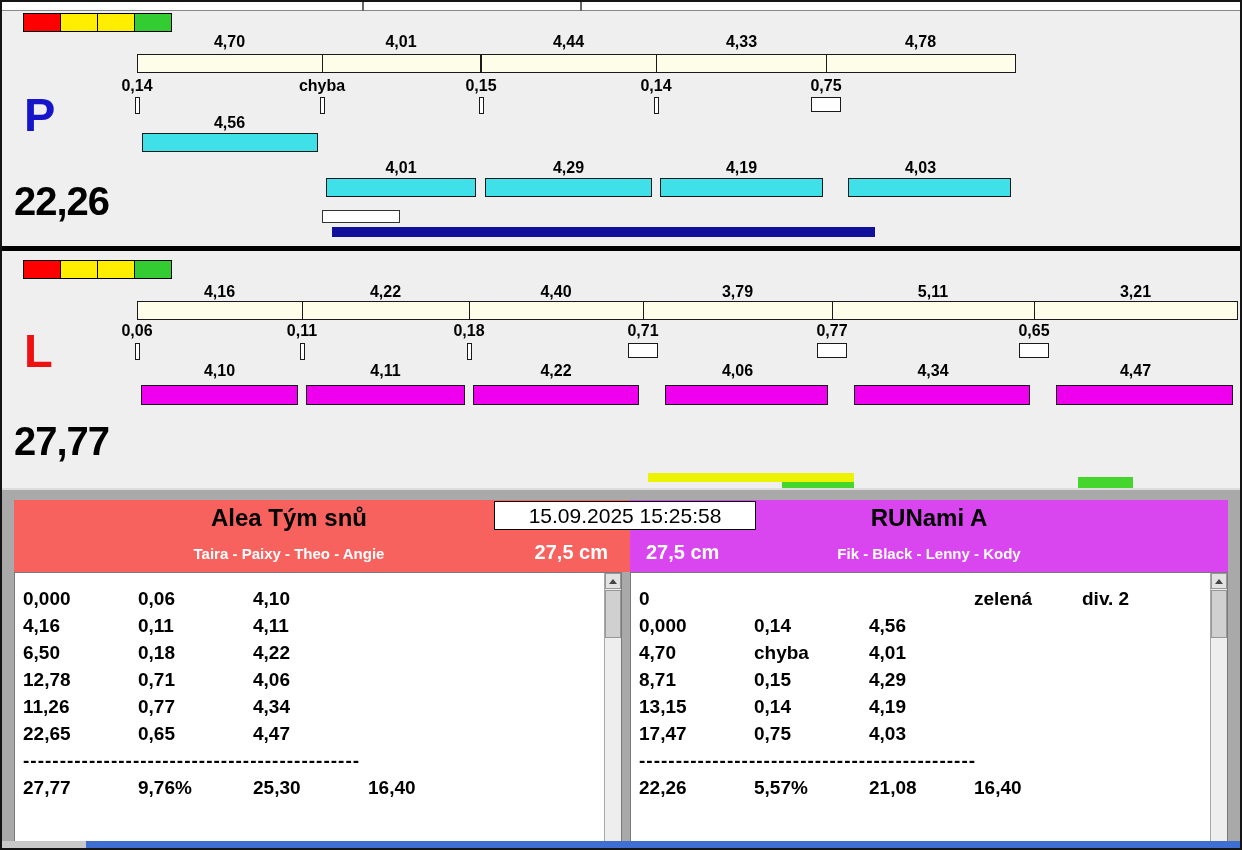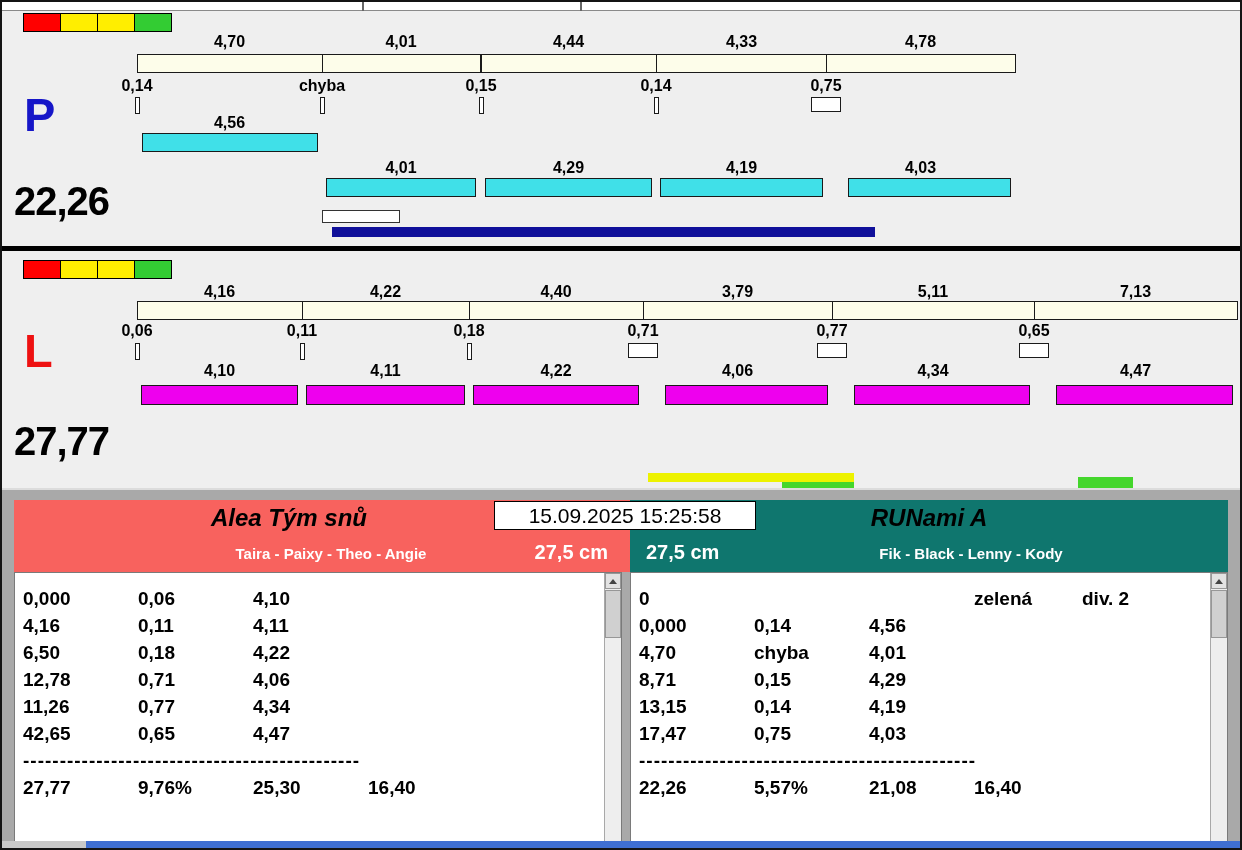--- a/index.html
+++ b/index.html
@@ -36,22 +36,22 @@
   .marker-box  { position:absolute; background:#fff; border:1px solid #1a1a1a; }
   .dog-bar     { position:absolute; border:1px solid #1a1a1a; }
   .under-bar   { position:absolute; }
   .under-bar.bordered { border:1px solid #333; }
 
   
   .bottom { position:absolute; left:0; top:486px; width:1238px; height:353px; background:#a9a9a9; border-top:2px solid #dcdcdc; }
   .team-header { position:absolute; top:10px; height:72px; }
   #team-header0 { left:12px;  width:616px; }
   #team-header1 { left:628px; width:598px; }
-  .team-name    { position:absolute; top:4px; left:0; width:100%; text-align:center; font-size:24px; font-weight:bold; color:#000;font-style:italic; }
-  .team-members { position:absolute; top:45px; left:0; width:100%; text-align:center; font-size:15px; font-weight:bold; color:#fff;margin-left:42px; }
+  .team-name    { position:absolute; top:4px; left:0; width:100%; text-align:center; font-size:24px; font-weight:bold; color:#000; }
+  .team-members { position:absolute; top:45px; left:0; width:100%; text-align:center; font-size:15px; font-weight:bold; color:#fff; }
   #team-header0 .team-name, #team-header0 .team-members { width:calc(100% - 66px); }
   .team-height  { position:absolute; top:41px; font-size:20px; font-weight:bold; color:#fff; }
   #team-header0 .team-height { right:22px; }
   #team-header1 .team-height { left:16px; }
   .datetime { position:absolute; left:492px; top:11px; width:262px; height:29px; background:#fff; border:1px solid #000;
               text-align:center; font-size:21px; line-height:27px; color:#000; z-index:5; }
 
   .table { position:absolute; top:82px; height:270px; background:#fff; border:1px solid #7a7a7a; }
   #table0 { left:12px;  width:608px; }
   #table1 { left:628px; width:598px; }
@@ -139,21 +139,21 @@
   <div class="bar-label" style="left: 135px; width: 165px; top: 32px;">4,16</div>
       <div class="seg" style="left: 135px; width: 166px; top: 50px; height: 19px;"></div>
       <div class="bar-label" style="left: 300px; width: 167px; top: 32px;">4,22</div>
       <div class="seg" style="left: 300px; width: 168px; top: 50px; height: 19px;"></div>
       <div class="bar-label" style="left: 467px; width: 174px; top: 32px;">4,40</div>
       <div class="seg" style="left: 467px; width: 175px; top: 50px; height: 19px;"></div>
       <div class="bar-label" style="left: 641px; width: 189px; top: 32px;">3,79</div>
       <div class="seg" style="left: 641px; width: 190px; top: 50px; height: 19px;"></div>
       <div class="bar-label" style="left: 830px; width: 202px; top: 32px;">5,11</div>
       <div class="seg" style="left: 830px; width: 203px; top: 50px; height: 19px;"></div>
-      <div class="bar-label" style="left: 1032px; width: 203px; top: 32px;">7,13</div>
+      <div class="bar-label" style="left: 1032px; width: 203px; top: 32px;">3,21</div>
       <div class="seg" style="left: 1032px; width: 204px; top: 50px; height: 19px;"></div>
       <div class="cross-label" style="left: 90px; width: 90px; top: 71px;">0,06</div>
       <div class="marker-tick" style="left: 133px; width: 5px; top: 92px; height: 17px;"></div>
       <div class="cross-label" style="left: 255px; width: 90px; top: 71px;">0,11</div>
       <div class="marker-tick" style="left: 298px; width: 5px; top: 92px; height: 17px;"></div>
       <div class="cross-label" style="left: 422px; width: 90px; top: 71px;">0,18</div>
       <div class="marker-tick" style="left: 465px; width: 5px; top: 92px; height: 17px;"></div>
       <div class="cross-label" style="left: 596px; width: 90px; top: 71px;">0,71</div>
       <div class="marker-box" style="left: 626px; width: 30px; top: 92px; height: 15px;"></div>
       <div class="cross-label" style="left: 785px; width: 90px; top: 71px;">0,77</div>
@@ -178,21 +178,21 @@
     </section>
 
   <section class="bottom">
 
     <header class="team-header" id="team-header0" style="background: rgb(248, 98, 94);">
       <div class="team-name">Alea Tým snů</div>
       <div class="team-members">Taira - Paixy - Theo - Angie</div>
       <div class="team-height">27,5 cm</div>
     </header>
 
-    <header class="team-header" id="team-header1" style="background: #0f766e;">
+    <header class="team-header" id="team-header1" style="background: #d946ef;">
       <div class="team-name">RUNami A</div>
       <div class="team-members">Fik - Black - Lenny - Kody</div>
       <div class="team-height">27,5 cm</div>
     </header>
 
     <div class="datetime">15.09.2025 15:25:58</div>
 
     <div class="table" id="table0">
       <div class="tbody" id="table-body0">
           <div class="trow">
@@ -214,21 +214,21 @@
             <div class="tcell">12,78</div>
             <div class="tcell">0,71</div>
             <div class="tcell">4,06</div>
           </div>
           <div class="trow">
             <div class="tcell">11,26</div>
             <div class="tcell">0,77</div>
             <div class="tcell">4,34</div>
           </div>
           <div class="trow">
-            <div class="tcell">42,65</div>
+            <div class="tcell">22,65</div>
             <div class="tcell">0,65</div>
             <div class="tcell">4,47</div>
           </div>
           <div class="trow sep">----------------------------------------------</div>
           <div class="trow">
             <div class="tcell">27,77</div>
             <div class="tcell">9,76%</div>
             <div class="tcell">25,30</div>
             <div class="tcell">16,40</div>
           </div>

